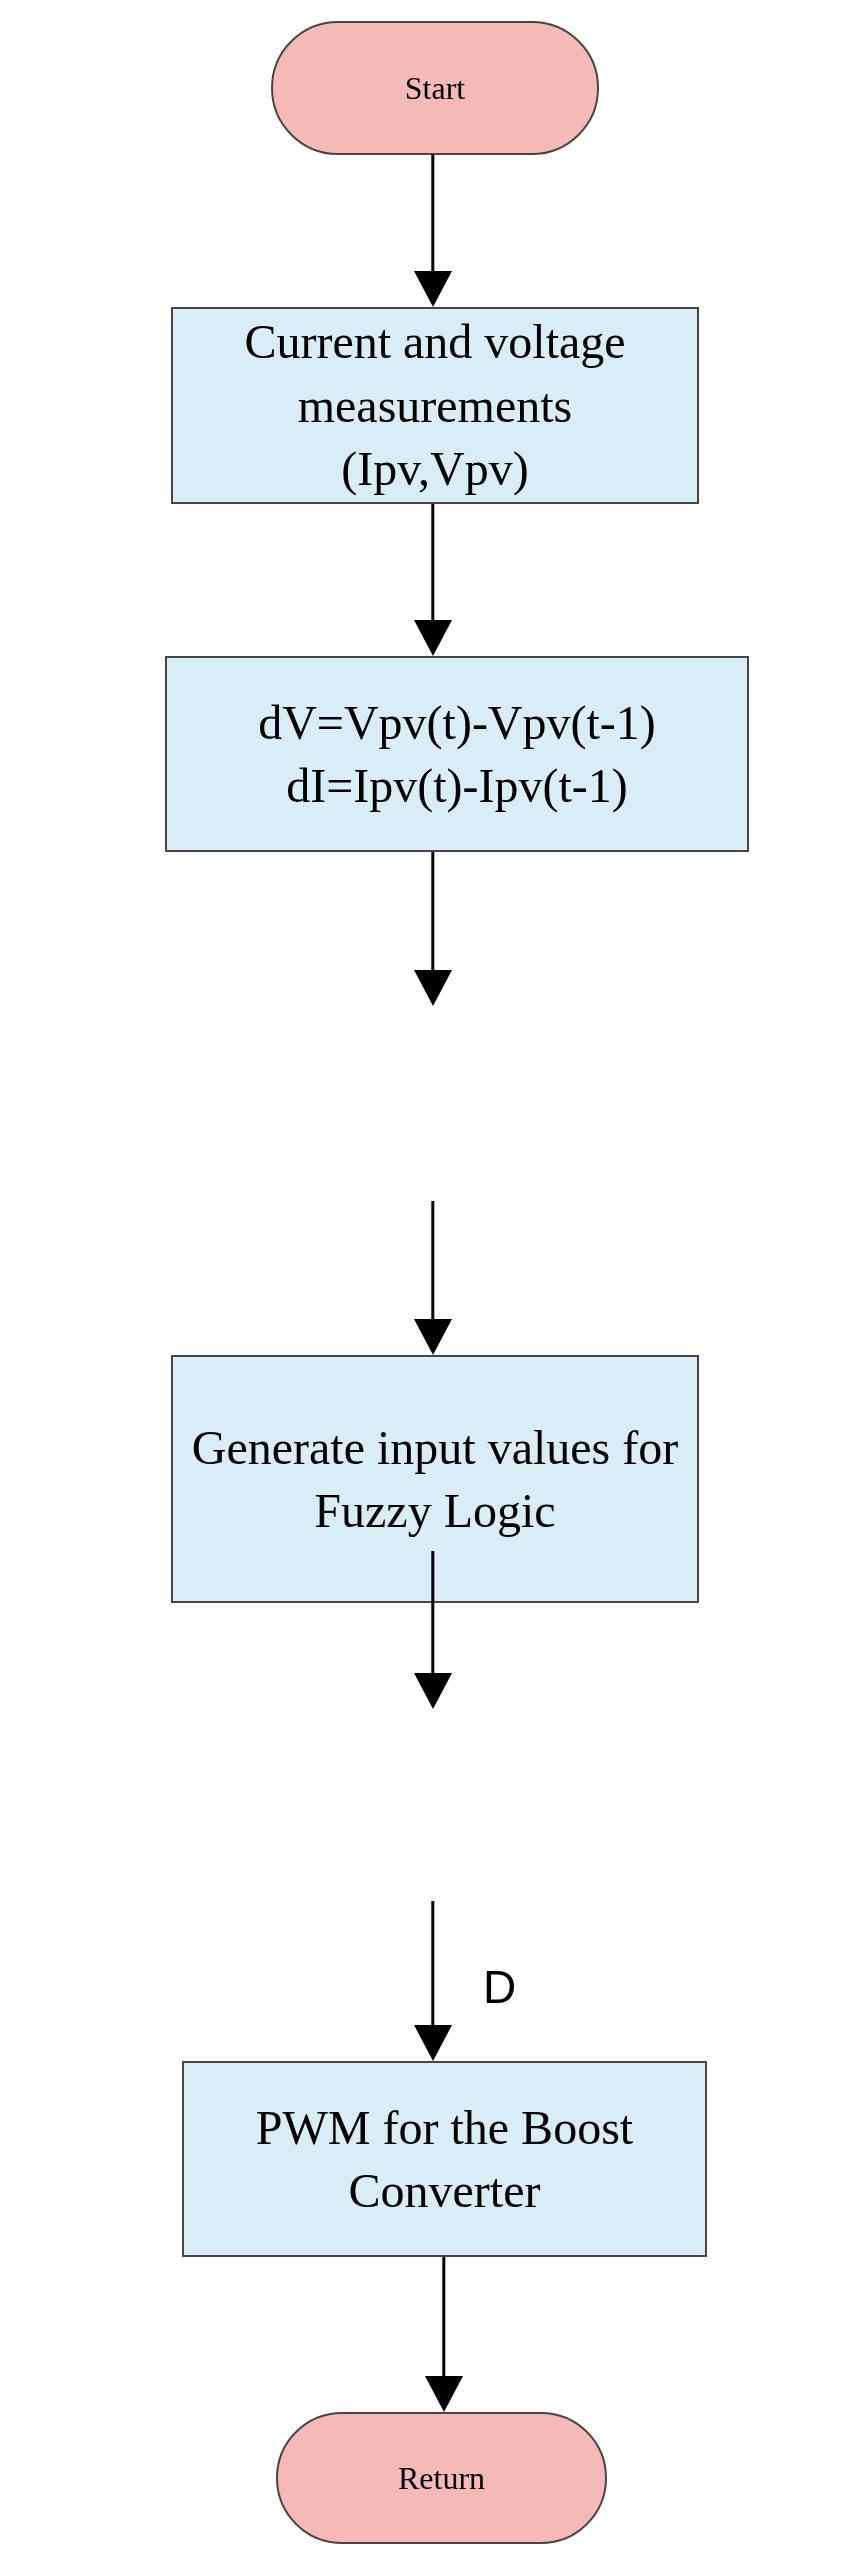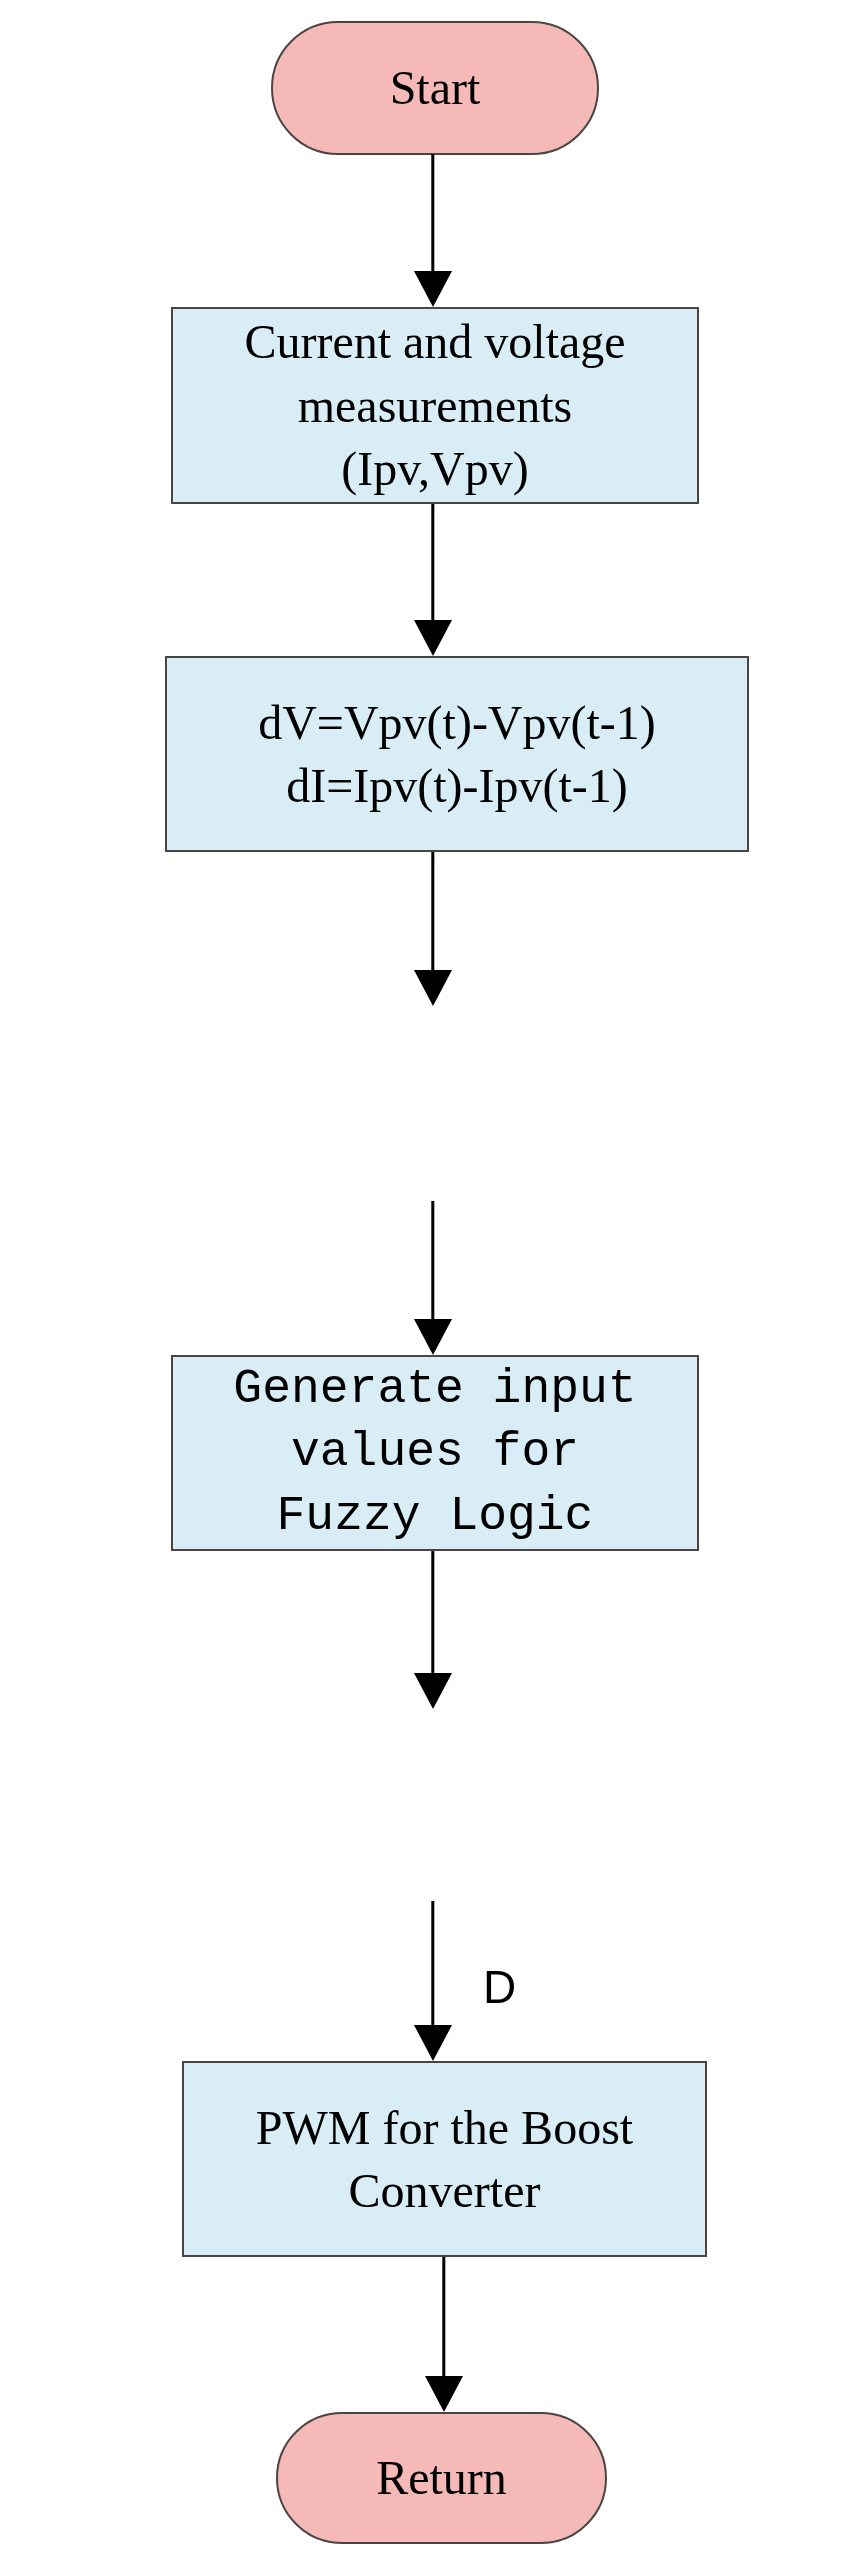--- a/index.html
+++ b/index.html
@@ -22,40 +22,40 @@
     align-items: center;
     justify-content: center;
     text-align: center;
     white-space: pre-line;
     color: #000000;
   }
   .terminator {
     background: var(--terminator-fill, #f5bab8);
     border: 2.6px solid var(--outline, #4a4543);
     border-radius: 77px;
-    font-size: 48px;
+    font-size: 32px;
     line-height: 1.25;
   }
   .process {
     background: var(--process-fill, #d8edf5);
     border: 2.6px solid var(--outline, #4a4543);
     font-size: 48px;
     line-height: 1.32;
   }
   .process.sans {
     font-family: "Liberation Sans", sans-serif;
     font-size: 53px;
     line-height: 1.38;
   }
   
   #node-start     { left: 271px; top: 21.4px;   width: 328px; height: 134px; }
   #node-measure   { left: 171px; top: 307px;  width: 528px; height: 197px; }
   #node-delta     { left: 165px; top: 656px;  width: 584px; height: 196px; }
   #node-recording { left: 171px; top: 1006px; width: 528px; height: 196px; }
-  #node-generate  { left: 171px; top: 1355px; width: 528px; height: 196px; font-family: Liberation Mono, monospace; }
+  #node-generate  { left: 171px; top: 1355px; width: 528px; height: 248px; }
   #node-fuzzy     { left: 31px;  top: 1709px; width: 815px; height: 192px; }
   #node-pwm       { left: 182px; top: 2061px; width: 525px; height: 196px; }
   #node-return    { left: 276px; top: 2412px; width: 331px; height: 132px; }
 
   
   .arrow { position: absolute; width: 38px; }
   .arrow .shaft {
     position: absolute;
     left: 50%;
     transform: translateX(-50%);

